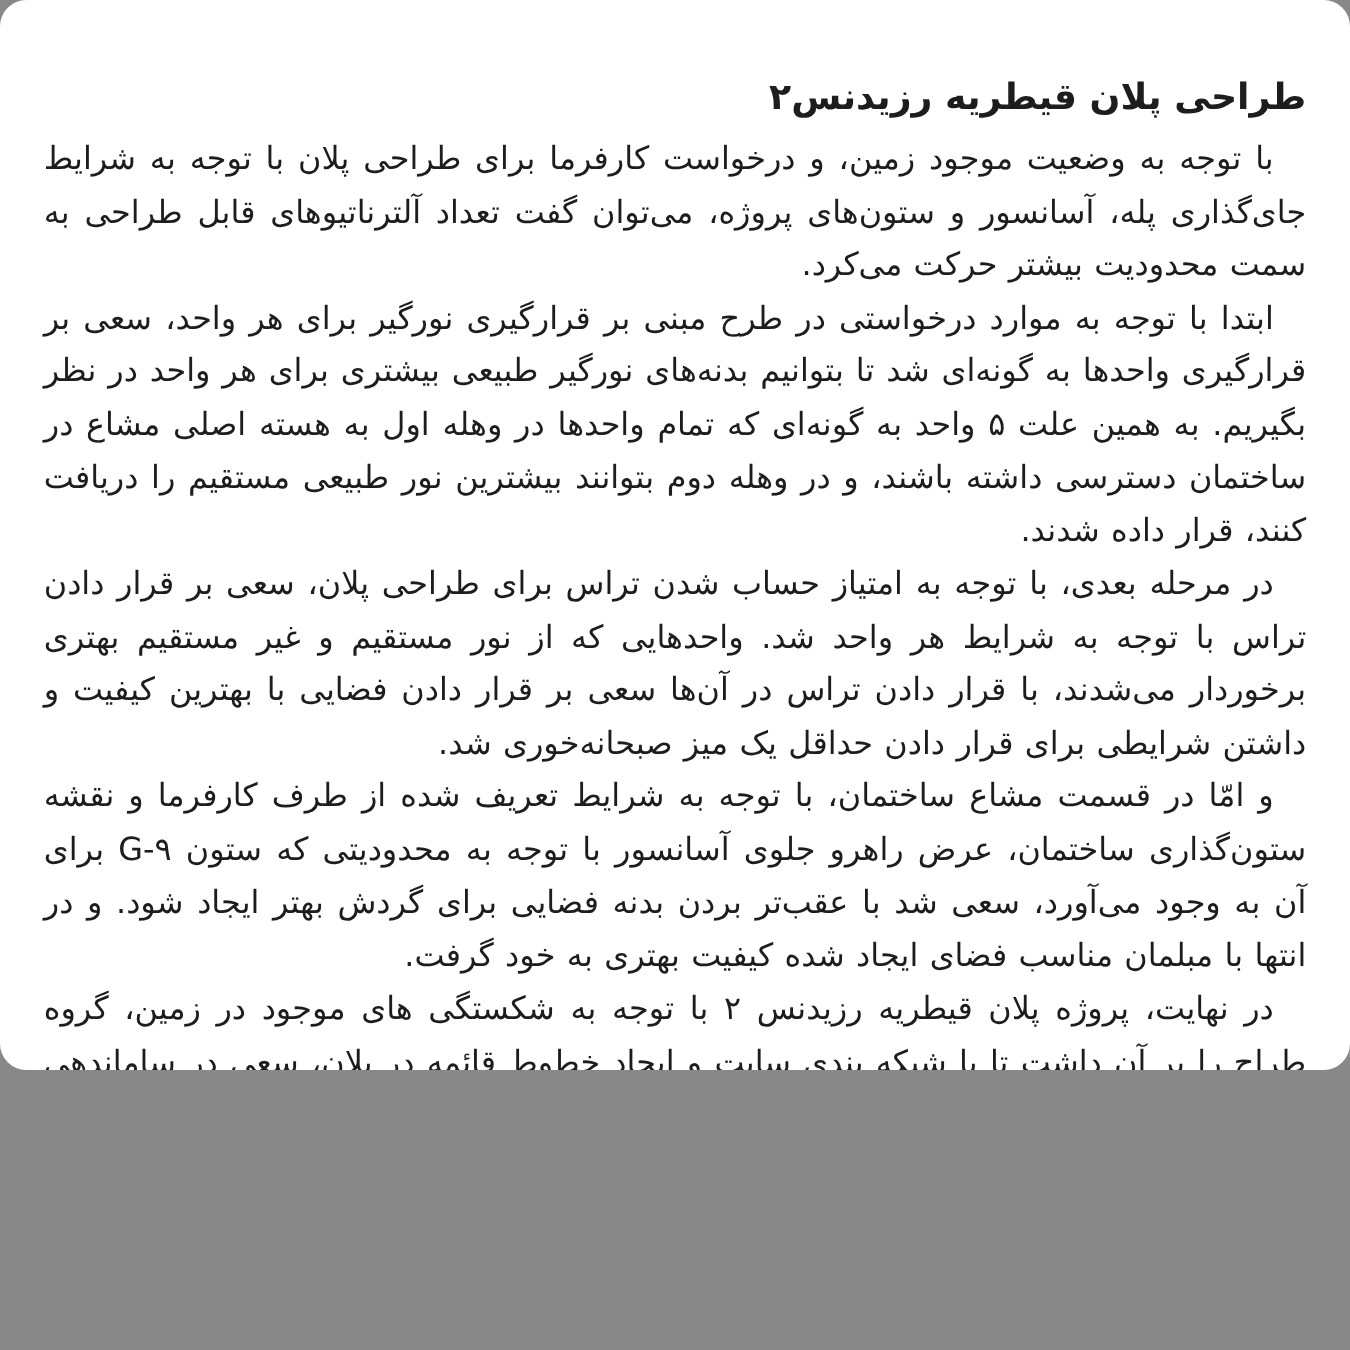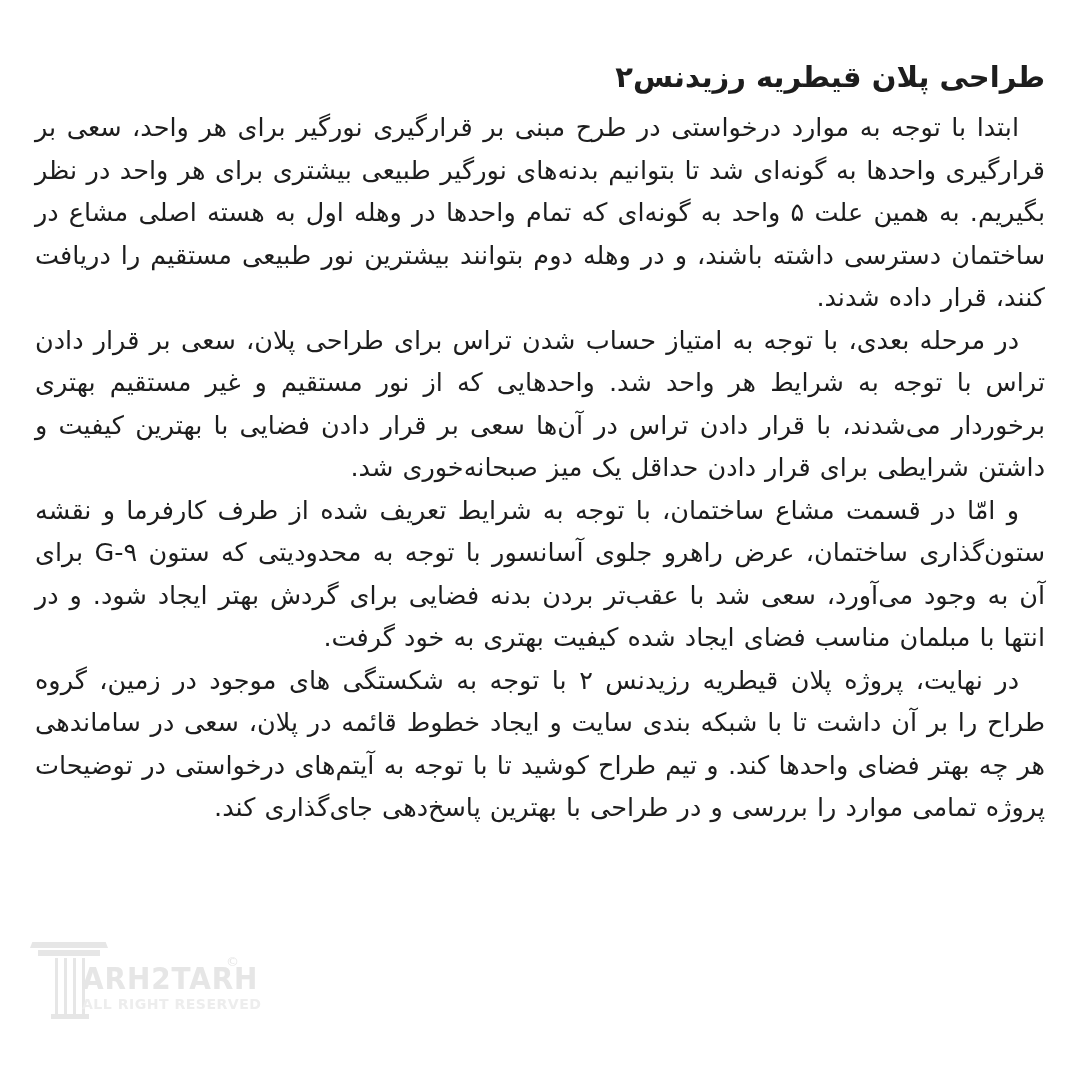--- a/index.html
+++ b/index.html
@@ -3,26 +3,27 @@
 <meta charset="utf-8">
 <style>
   :root{
     --ink:#1d1d1d;
     --logo:#e6e6e6;
     --bg:#ffffff;
   }
   html,body{margin:0;padding:0;background:#888;}
   .page{
     position:relative;
-    width:1080px;height:1080px;
+    width:1080px;height:856px;
     margin:0 auto;
     background:var(--bg);
     overflow:hidden;
     font-family:"DejaVu Sans",sans-serif;
     color:var(--ink);
+    border-radius:21px;
   }
   .article{
     position:absolute;
     top:60px;left:35px;right:35px;
     direction:rtl;
   }
   .title{
     font-size:29px;
     font-weight:700;
     margin:0 0 12px 0;
@@ -71,20 +72,21 @@
   }
 </style>
 </head>
 <body>
 
 <div class="page">
 
   <div class="article">
     <h1 class="title">طراحی پلان قیطریه رزیدنس۲</h1>
     <div class="paras">
+        <p>با توجه به وضعیت موجود زمین، و درخواست کارفرما برای طراحی پلان با توجه به شرایط جای‌گذاری پله، آسانسور و ستون‌های پروژه، می‌توان گفت تعداد آلترناتیوهای قابل طراحی به سمت محدودیت بیشتر حرکت می‌کرد.</p>
         <p>ابتدا با توجه به موارد درخواستی در طرح مبنی بر قرارگیری نورگیر برای هر واحد، سعی بر قرارگیری واحدها به گونه‌ای شد تا بتوانیم بدنه‌های نورگیر طبیعی بیشتری برای هر واحد در نظر بگیریم. به همین علت ۵ واحد به گونه‌ای که تمام واحدها در وهله اول به هسته اصلی مشاع در ساختمان دسترسی داشته باشند، و در وهله دوم بتوانند بیشترین نور طبیعی مستقیم را دریافت کنند، قرار داده شدند.</p>
         <p>در مرحله بعدی، با توجه به امتیاز حساب شدن تراس برای طراحی پلان، سعی بر قرار دادن تراس با توجه به شرایط هر واحد شد. واحدهایی که از نور مستقیم و غیر مستقیم بهتری برخوردار می‌شدند، با قرار دادن تراس در آن‌ها سعی بر قرار دادن فضایی با بهترین کیفیت و داشتن شرایطی برای قرار دادن حداقل یک میز صبحانه‌خوری شد.</p>
         <p>و امّا در قسمت مشاع ساختمان، با توجه به شرایط تعریف شده از طرف کارفرما و نقشه ستون‌گذاری ساختمان، عرض راهرو جلوی آسانسور با توجه به محدودیتی که ستون G-۹ برای آن به وجود می‌آورد، سعی شد با عقب‌تر بردن بدنه فضایی برای گردش بهتر ایجاد شود. و در انتها با مبلمان مناسب فضای ایجاد شده کیفیت بهتری به خود گرفت.</p>
         <p>در نهایت، پروژه پلان قیطریه رزیدنس ۲ با توجه به شکستگی های موجود در زمین، گروه طراح را بر آن داشت تا با شبکه بندی سایت و ایجاد خطوط قائمه در پلان، سعی در ساماندهی هر چه بهتر فضای واحدها کند. و تیم طراح کوشید تا با توجه به آیتم‌های درخواستی در توضیحات پروژه تمامی موارد را بررسی و در طراحی با بهترین پاسخ‌دهی جای‌گذاری کند.</p>
       </div>
   </div>
 
   <div class="logo">
     <div class="lg-col">
       <div class="lg-cap1"></div>

